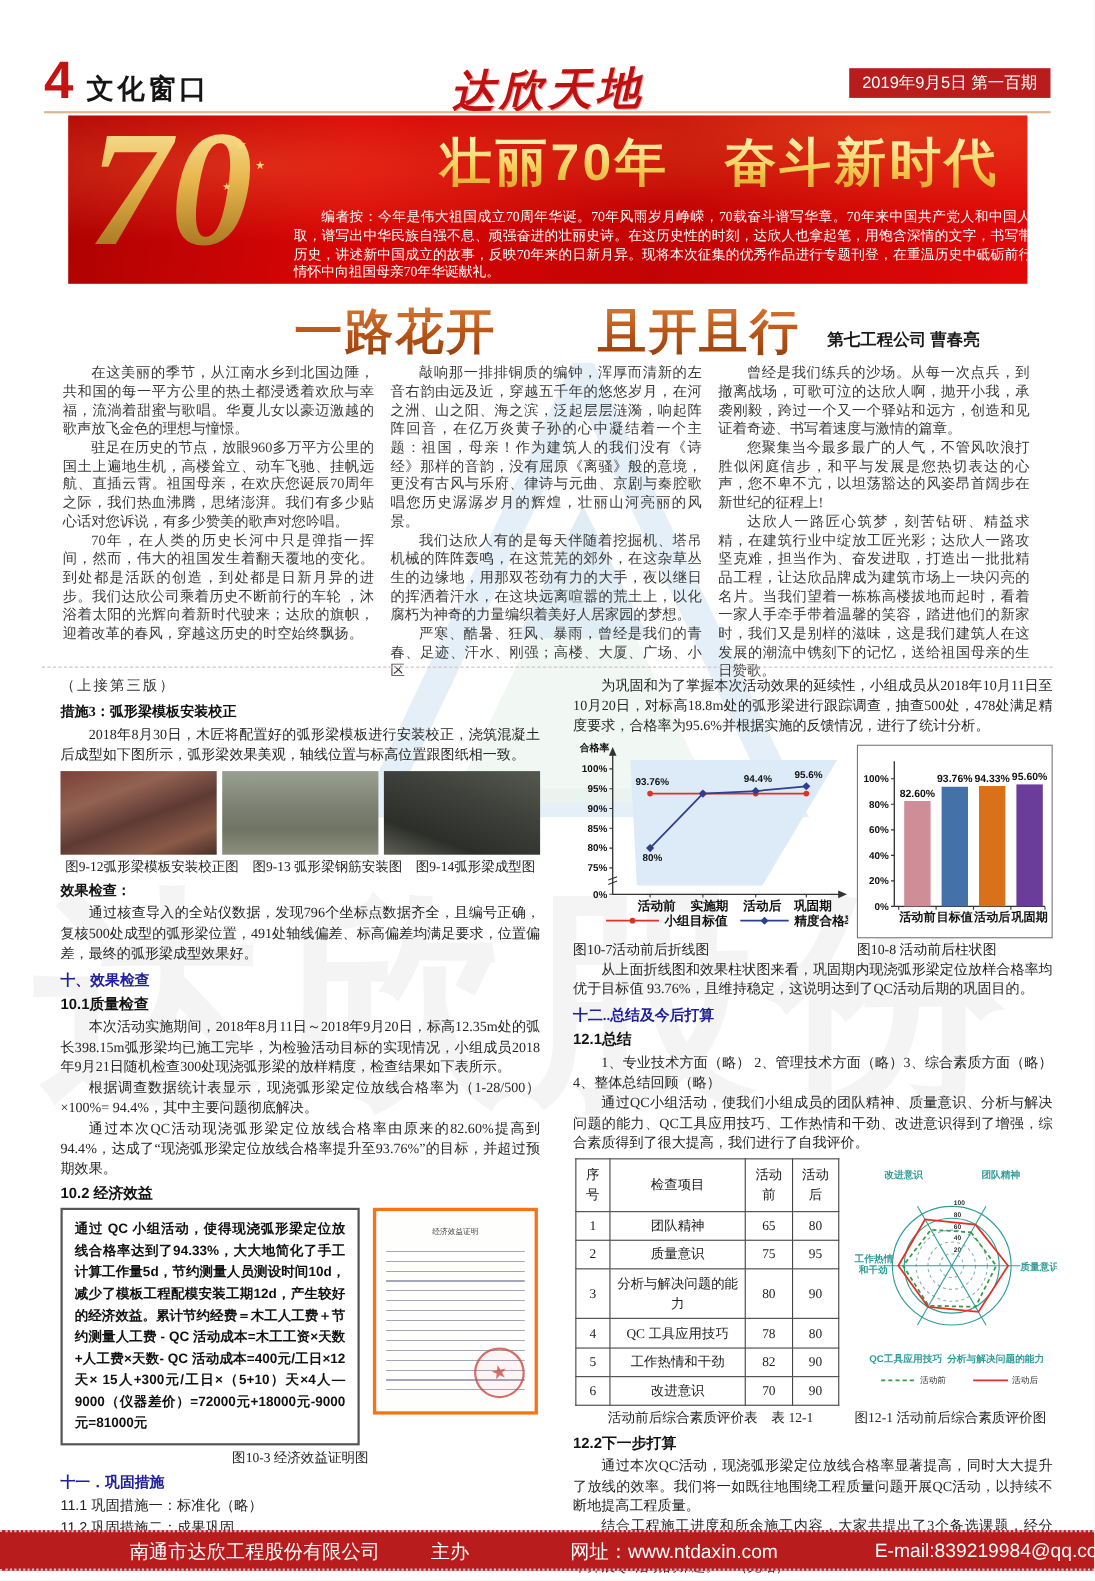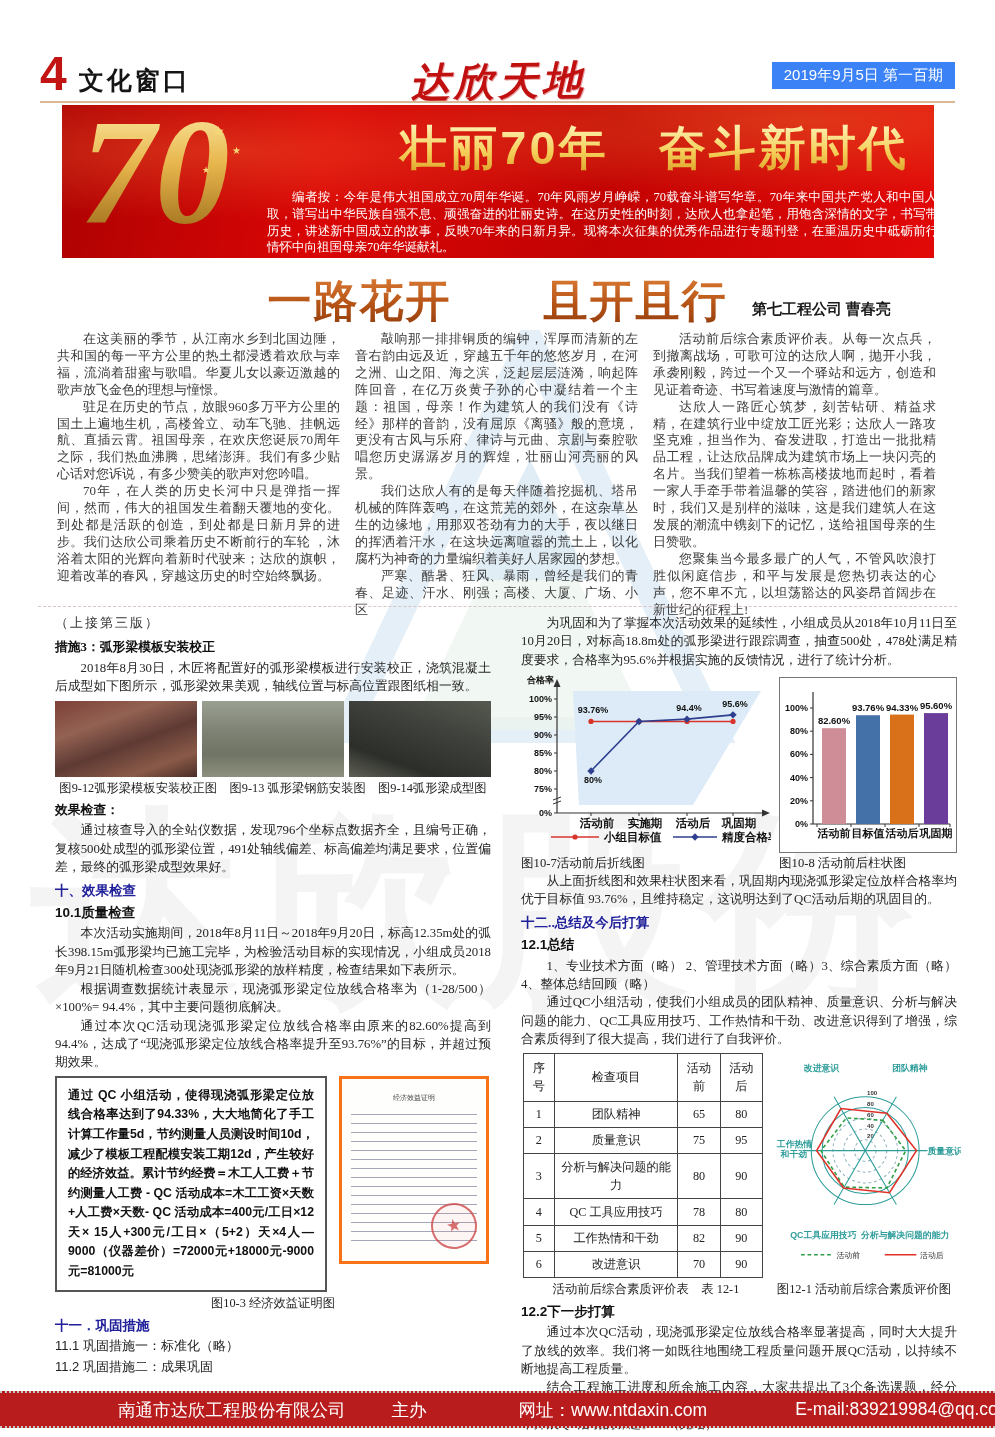--- a/index.html
+++ b/index.html
@@ -10,21 +10,21 @@
   .wm-tri { position:absolute; top:330px; left:320px; opacity:.20; z-index:0; }
   .wm-text { position:absolute; top:770px; left:30px; z-index:0; font-size:210px; font-weight:bold;
              color:rgba(110,110,120,0.08); letter-spacing:14px; white-space:nowrap; }
 
   
   .hdr { position:absolute; top:52px; left:40px; right:40px; height:48px; z-index:2; }
   .pageno { font-family:"Liberation Sans", sans-serif; font-size:48px; font-weight:bold; color:#c31414; line-height:44px; float:left; }
   .secname { float:left; font-size:25px; font-weight:bold; color:#151515; margin:12px 0 0 12px; letter-spacing:3px; }
   .masthead { position:absolute; left:50%; transform:translateX(-50%) rotate(-1deg); top:2px; font-size:40px; font-weight:bold;
               font-style:italic; color:#c01010; letter-spacing:4px; text-shadow:1px 1px 0 #e8a0a0; }
-  .issuebox { position:absolute; right:0; top:10px; background:#3b82f6; color:#fff; font-family:"Liberation Sans",sans-serif;
+  .issuebox { position:absolute; right:0; top:10px; background:#b91c1c; color:#fff; font-family:"Liberation Sans",sans-serif;
               font-size:15px; padding:4px 12px;margin-left:18px; }
   .hdr-rule { position:absolute; top:101px; left:40px; right:40px; height:2px; background:#dcb892; z-index:2; }
 
   
   .banner { position:absolute; top:105px; left:62px; width:872px; height:153px; z-index:2; overflow:hidden;
             background:
               radial-gradient(ellipse at 18% 30%, rgba(255,120,60,.35), transparent 45%),
               radial-gradient(ellipse at 85% 10%, rgba(255,200,80,.25), transparent 40%),
               linear-gradient(100deg,#ad0202 0%, #d90505 30%, #c30303 62%, #e20808 100%); }
   .b70 { position:absolute; left:18px; top:-8px; font-family:"Liberation Serif",serif; font-size:150px; font-weight:bold;
@@ -145,23 +145,23 @@
       <p>在这美丽的季节，从江南水乡到北国边陲，共和国的每一平方公里的热土都浸透着欢欣与幸福，流淌着甜蜜与歌唱。华夏儿女以豪迈激越的歌声放飞金色的理想与憧憬。</p>
       <p>驻足在历史的节点，放眼960多万平方公里的国土上遍地生机，高楼耸立、动车飞驰、挂帆远航、直插云霄。祖国母亲，在欢庆您诞辰70周年之际，我们热血沸腾，思绪澎湃。我们有多少贴心话对您诉说，有多少赞美的歌声对您吟唱。</p>
       <p>70年，在人类的历史长河中只是弹指一挥间，然而，伟大的祖国发生着翻天覆地的变化。到处都是活跃的创造，到处都是日新月异的进步。我们达欣公司乘着历史不断前行的车轮 ，沐浴着太阳的光辉向着新时代驶来；达欣的旗帜，迎着改革的春风，穿越这历史的时空始终飘扬。</p>
     </div>
     <div class="col">
       <p>敲响那一排排铜质的编钟，浑厚而清新的左音右韵由远及近，穿越五千年的悠悠岁月，在河之洲、山之阳、海之滨，泛起层层涟漪，响起阵阵回音，在亿万炎黄子孙的心中凝结着一个主题：祖国，母亲！作为建筑人的我们没有《诗经》那样的音韵，没有屈原《离骚》般的意境，更没有古风与乐府、律诗与元曲、京剧与秦腔歌唱您历史潺潺岁月的辉煌，壮丽山河亮丽的风景。</p>
       <p>我们达欣人有的是每天伴随着挖掘机、塔吊机械的阵阵轰鸣，在这荒芜的郊外，在这杂草丛生的边缘地，用那双苍劲有力的大手，夜以继日的挥洒着汗水，在这块远离喧嚣的荒土上，以化腐朽为神奇的力量编织着美好人居家园的梦想。</p>
       <p>严寒、酷暑、狂风、暴雨，曾经是我们的青春、足迹、汗水、刚强；高楼、大厦、广场、小区</p>
     </div>
     <div class="col">
-      <p>活动前后综合素质评价表。从每一次点兵，到撤离战场，可歌可泣的达欣人啊，抛开小我，承袭刚毅，跨过一个又一个驿站和远方，创造和见证着奇迹、书写着速度与激情的篇章。</p>
+      <p>曾经是我们练兵的沙场。从每一次点兵，到撤离战场，可歌可泣的达欣人啊，抛开小我，承袭刚毅，跨过一个又一个驿站和远方，创造和见证着奇迹、书写着速度与激情的篇章。</p>
+      <p>您聚集当今最多最广的人气，不管风吹浪打胜似闲庭信步，和平与发展是您热切表达的心声，您不卑不亢，以坦荡豁达的风姿昂首阔步在新世纪的征程上!</p>
       <p>达欣人一路匠心筑梦，刻苦钻研、精益求精，在建筑行业中绽放工匠光彩；达欣人一路攻坚克难，担当作为、奋发进取，打造出一批批精品工程，让达欣品牌成为建筑市场上一块闪亮的名片。当我们望着一栋栋高楼拔地而起时，看着一家人手牵手带着温馨的笑容，踏进他们的新家时，我们又是别样的滋味，这是我们建筑人在这发展的潮流中镌刻下的记忆，送给祖国母亲的生日赞歌。</p>
-      <p>您聚集当今最多最广的人气，不管风吹浪打胜似闲庭信步，和平与发展是您热切表达的心声，您不卑不亢，以坦荡豁达的风姿昂首阔步在新世纪的征程上!</p>
     </div>
   </div>
 
   <div class="sep"></div>
 
   <div class="bottom">
 
     <div class="bcol">
       <div class="cont-note">（上接第三版）</div>
       <div class="h-serif">措施3：弧形梁模板安装校正</div>
@@ -172,22 +172,23 @@
         <div class="ph ph3"></div>
       </div>
       <div class="caption">图9-12弧形梁模板安装校正图　图9-13 弧形梁钢筋安装图　图9-14弧形梁成型图</div>
       <div class="h-serif">效果检查：</div>
       <p>通过核查导入的全站仪数据，发现796个坐标点数据齐全，且编号正确，复核500处成型的弧形梁位置，491处轴线偏差、标高偏差均满足要求，位置偏差，最终的弧形梁成型效果好。</p>
       <div class="h-blue">十、效果检查</div>
       <div class="h-sans">10.1质量检查</div>
       <p>本次活动实施期间，2018年8月11日～2018年9月20日，标高12.35m处的弧长398.15m弧形梁均已施工完毕，为检验活动目标的实现情况，小组成员2018年9月21日随机检查300处现浇弧形梁的放样精度，检查结果如下表所示。</p>
       <p>根据调查数据统计表显示，现浇弧形梁定位放线合格率为（1-28/500）×100%= 94.4%，其中主要问题彻底解决。</p>
       <p>通过本次QC活动现浇弧形梁定位放线合格率由原来的82.60%提高到94.4%，达成了“现浇弧形梁定位放线合格率提升至93.76%”的目标，并超过预期效果。</p>
+      <div class="h-sans">10.2 经济效益</div>
       <div class="econrow">
-        <div class="ebox">通过 QC 小组活动，使得现浇弧形梁定位放线合格率达到了94.33%，大大地简化了手工计算工作量5d，节约测量人员测设时间10d，减少了模板工程配模安装工期12d，产生较好的经济效益。累计节约经费＝木工人工费＋节约测量人工费 - QC 活动成本=木工工资×天数+人工费×天数- QC 活动成本=400元/工日×12天× 15人+300元/工日×（5+2）天×4人—9000（仪器差价）=72000元+18000元-9000元=81000元</div>
+        <div class="ebox">通过 QC 小组活动，使得现浇弧形梁定位放线合格率达到了94.33%，大大地简化了手工计算工作量5d，节约测量人员测设时间10d，减少了模板工程配模安装工期12d，产生较好的经济效益。累计节约经费＝木工人工费＋节约测量人工费 - QC 活动成本=木工工资×天数+人工费×天数- QC 活动成本=400元/工日×12天× 15人+300元/工日×（5+10）天×4人—9000（仪器差价）=72000元+18000元-9000元=81000元</div>
         <div class="cert">
           <div class="cert-title">经济效益证明</div>
           <div class="cert-lines"></div>
           <div class="stamp">★</div>
         </div>
       </div>
       <div class="caption">图10-3  经济效益证明图</div>
       <div class="h-blue">十一．巩固措施</div>
       <div class="sans-line">11.1 巩固措施一：标准化（略）</div>
       <div class="sans-line">11.2 巩固措施二：成果巩固</div>

